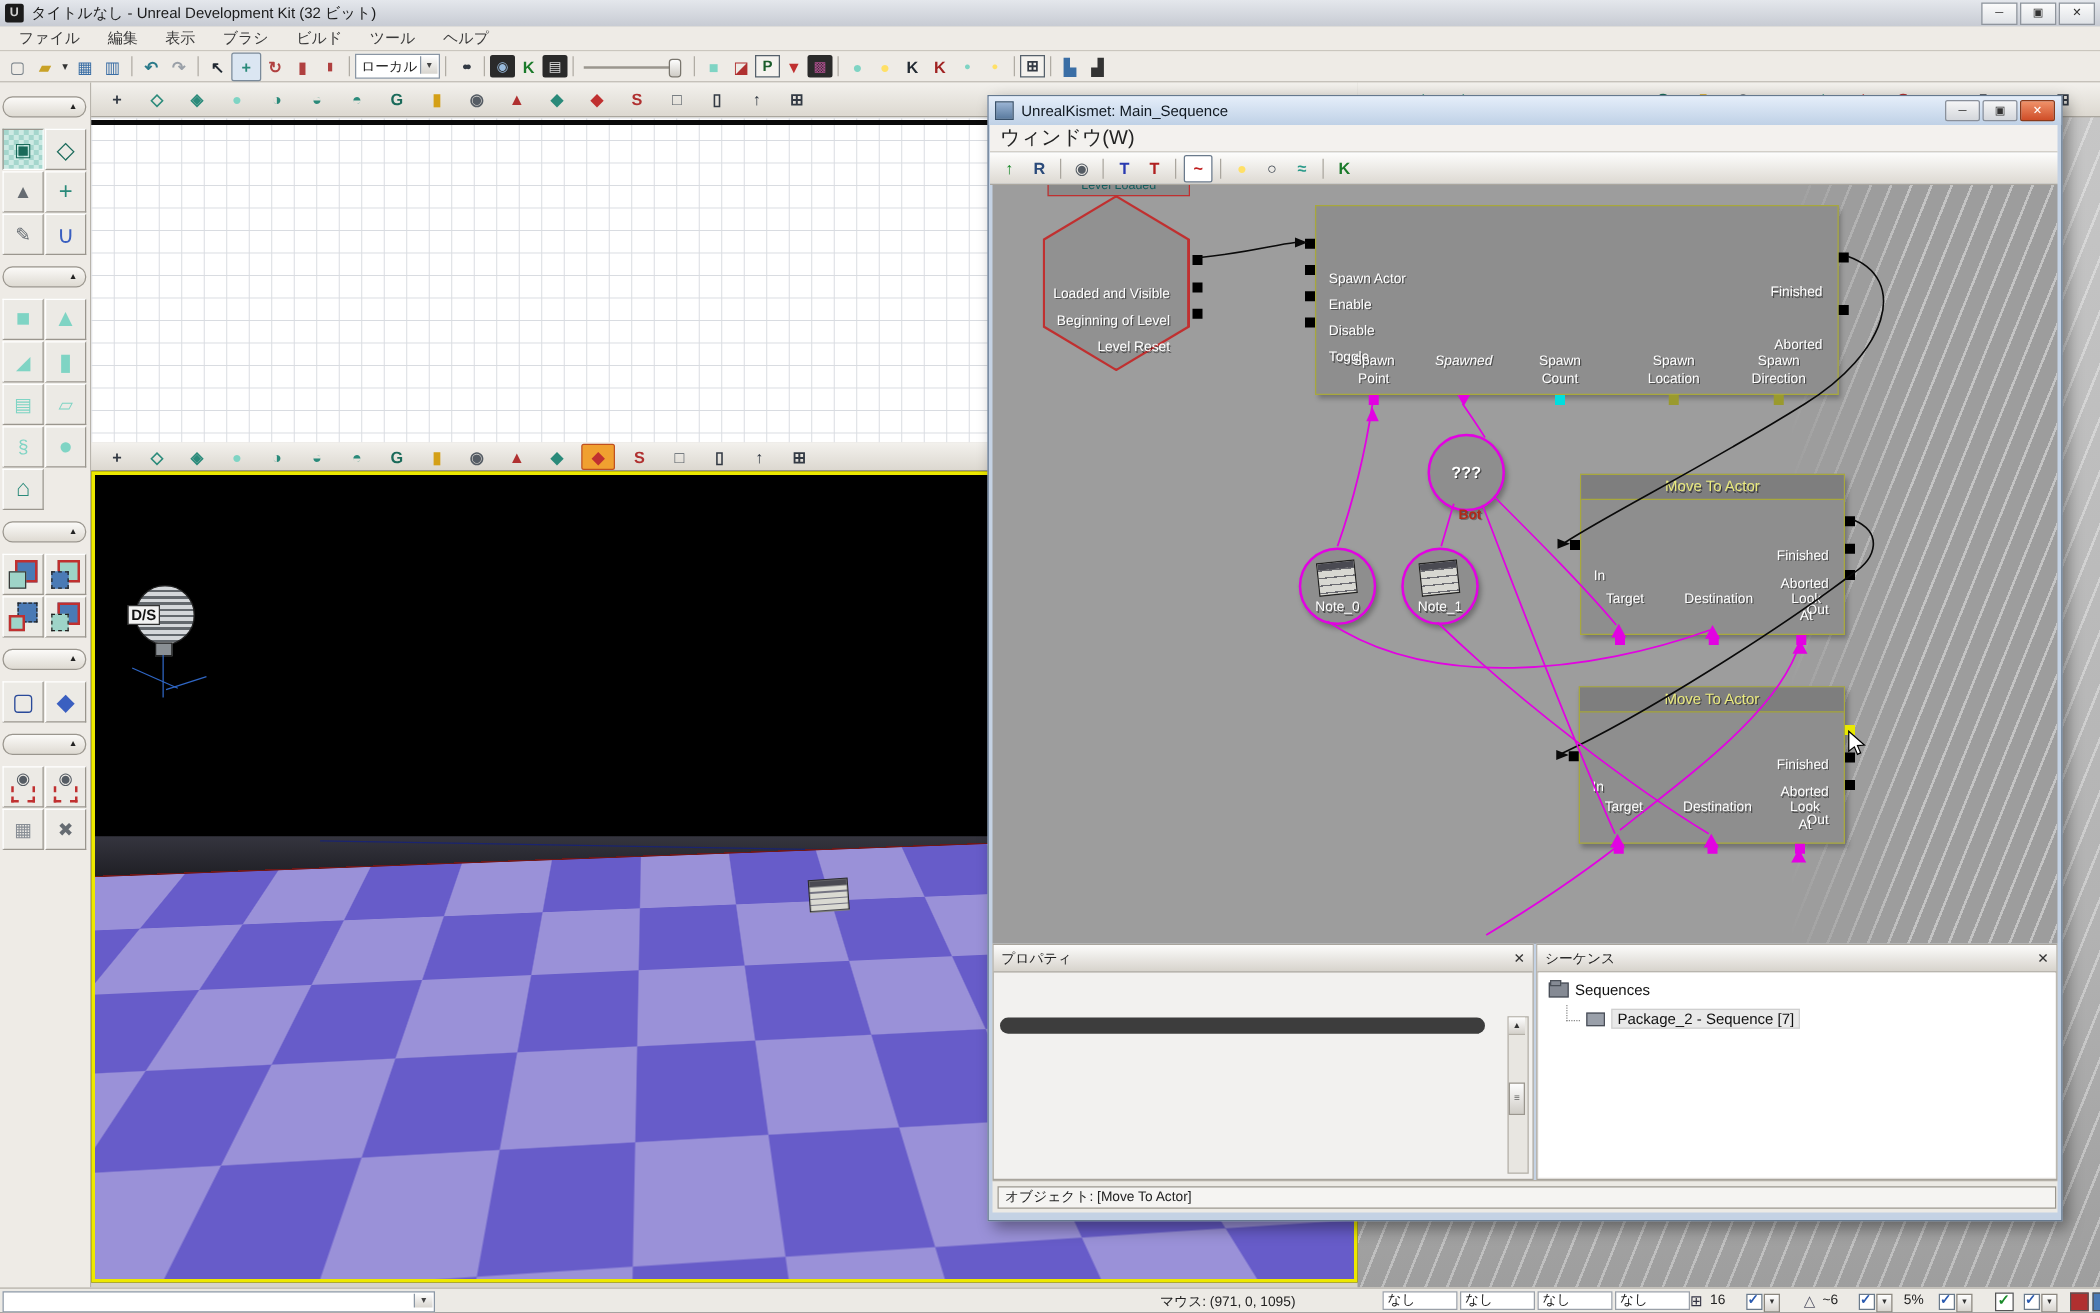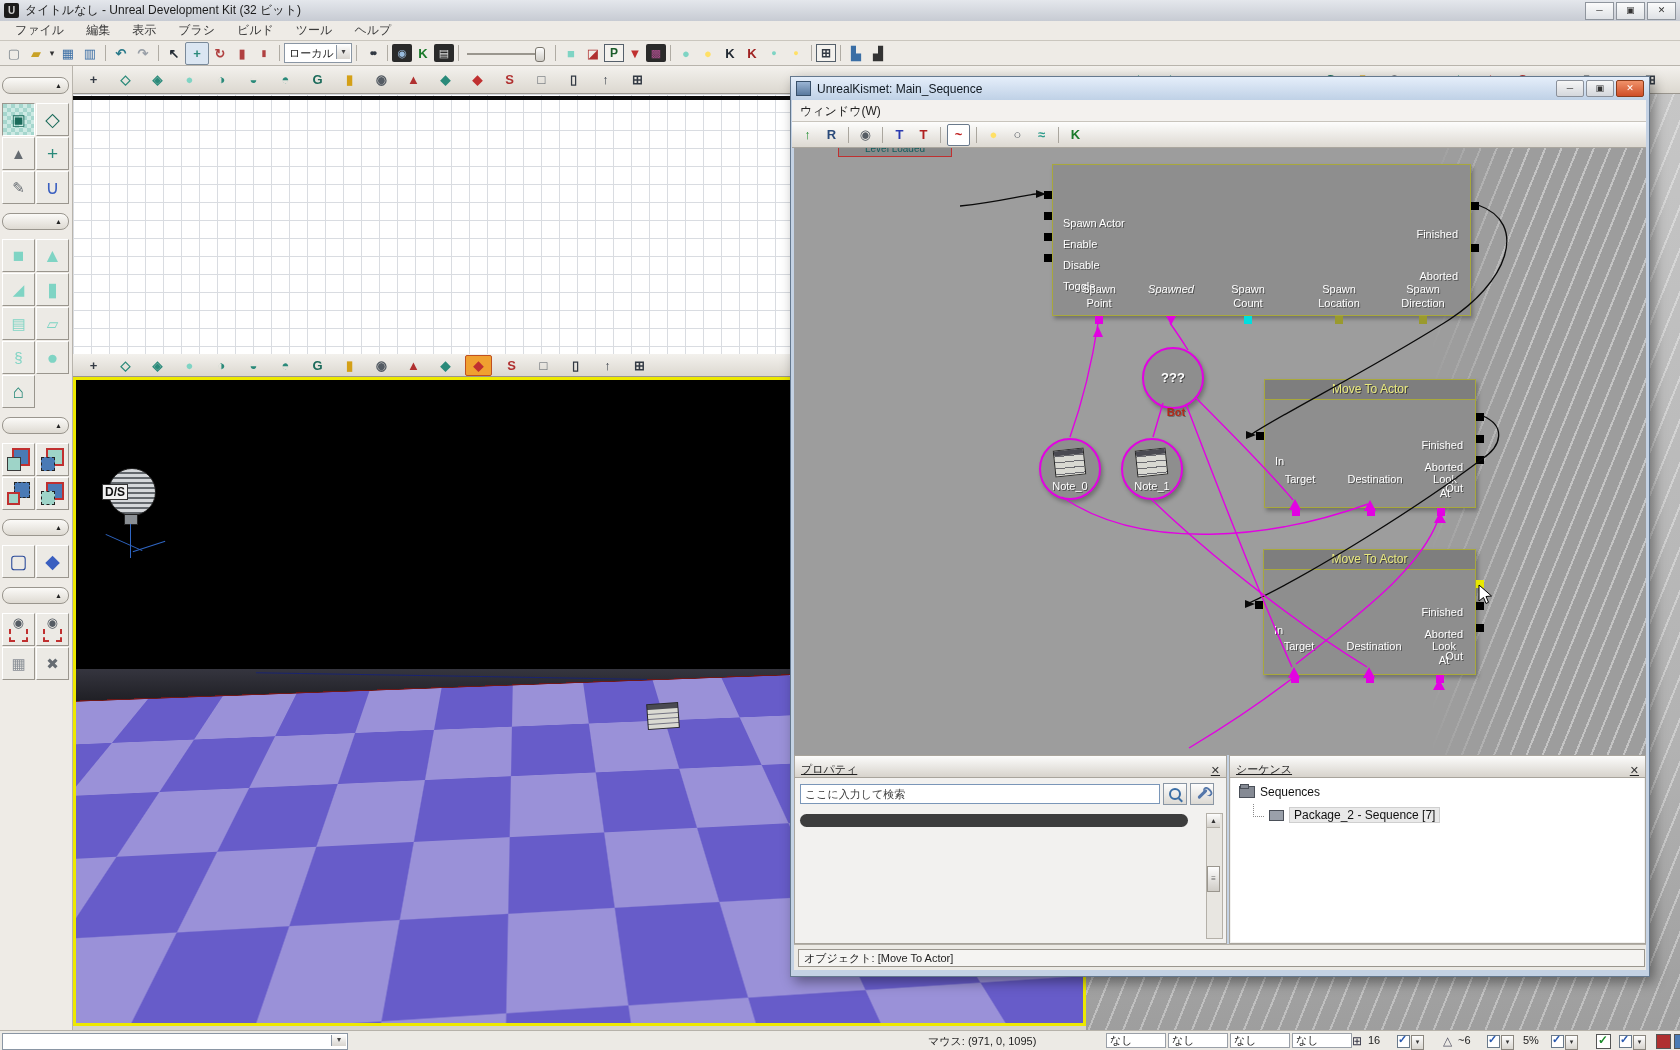--- a/index.html
+++ b/index.html
@@ -115,21 +115,21 @@
     box-shadow:4px 5px 12px rgba(0,0,0,.4);}
   .ktitle{position:absolute;left:0;top:0;width:100%;height:23px;
     background:linear-gradient(#e5eefa,#bfd1e6);display:flex;align-items:center;box-sizing:border-box;padding-left:5px;}
   .kticon{width:13px;height:13px;background:linear-gradient(#9ab4d4,#5a7a9e);border:1px solid #38506a;margin-right:6px;}
   .kttext{font-size:12px;color:#101820;}
   .kbtns{position:absolute;right:5px;top:3px;display:flex;gap:2px;}
   .kbtn{width:26px;height:15px;background:linear-gradient(#f6f6f6,#d4d7dc);border:1px solid #8a909a;
     font-size:9px;color:#333;text-align:center;line-height:14px;border-radius:2px;}
   .kbtn.close{background:linear-gradient(#f0926a,#cf4e28);border-color:#8a3a1a;color:#fff;}
   .kmenu{position:absolute;left:1px;top:23px;width:854px;height:22px;background:#f3f1ee;border-bottom:1px solid #c8c4bc;
-    font-size:12px;color:#222;line-height:22px;padding-left:8px;box-sizing:border-box;}
+    font-size:16px;color:#222;line-height:22px;padding-left:8px;box-sizing:border-box;}
   .ktb{position:absolute;left:1px;top:45px;width:854px;height:26px;background:linear-gradient(#fdfdfc,#ddd9d2);
     border-bottom:1px solid #aaa69e;display:flex;align-items:center;padding-left:5px;box-sizing:border-box;gap:3px;}
   .kti{width:21px;height:20px;display:flex;align-items:center;justify-content:center;font-size:13px;flex:none;}
   .kti.bold{font-weight:bold;}
   .kti.tsep{width:1px;height:16px;background:#aaa69e;margin:0 3px;}
   .kti.sel{border:1px solid #6a7a8c;background:#fff;border-radius:2px;}
   .kcanvas{position:absolute;left:3px;top:71px;width:852px;height:607px;background:#9d9d9d;overflow:hidden;}
   .kstreaks{position:absolute;right:0;top:0;width:215px;height:100%;
     background:repeating-linear-gradient(112deg,rgba(255,255,255,.4) 0 2px,rgba(255,255,255,0) 2px 15px);
     -webkit-mask-image:linear-gradient(90deg,transparent,#000 45%);mask-image:linear-gradient(90deg,transparent,#000 45%);}
@@ -159,21 +159,21 @@
     text-shadow:1px 1px 0 rgba(0,0,0,.3);z-index:6;}
   .noteicon{position:absolute;left:13px;top:9px;width:29px;height:25px;background:#d8d8d2;border:1px solid #222;
     transform:rotate(-6deg);background-image:repeating-linear-gradient(rgba(0,0,0,0) 0 5px,rgba(70,70,80,.75) 5px 6px);}
   .noteicon::before{content:"";position:absolute;left:0;right:0;top:0;height:5px;background:#4a4a52;}
   .nlab{position:absolute;bottom:6px;width:100%;text-align:center;color:#fff;font-size:11px;text-shadow:1px 1px 0 rgba(0,0,0,.5);}
   .kwires{position:absolute;inset:0;z-index:8;pointer-events:none;}
   
   .kpanels{position:absolute;left:3px;top:678px;width:852px;height:189px;}
   .kpanel{position:absolute;top:0;height:189px;background:#f2f1ef;border:1px solid #a8a49c;box-sizing:border-box;}
   .kpanel .phd{height:21px;background:linear-gradient(#fcfcfb,#d7d3cc);border-bottom:1px solid #a8a49c;
-    display:flex;align-items:flex-end;font-size:11px;color:#222;padding:0 6px;text-decoration:underline;}
+    display:flex;align-items:center;font-size:11px;color:#222;padding:0 6px;}
   .phx{margin-left:auto;font-size:11px;color:#333;}
   .searchrow{position:absolute;left:5px;top:27px;display:flex;gap:3px;align-items:center;}
   .searchbox{width:350px;height:18px;border:1px solid #7a96b8;font-size:11px;padding:0 4px;
     font-family:"Liberation Sans",sans-serif;color:#222;background:#fff;}
   .searchbox::placeholder{color:#3a3a3a;}
   .sqbtn{width:22px;height:20px;background:linear-gradient(#fdfdfd,#dcd9d3);border:1px solid #8a96a4;
     display:flex;align-items:center;justify-content:center;position:relative;}
   .magg{width:8px;height:8px;border:2px solid #3a6ea5;border-radius:50%;position:relative;}
   .magg::after{content:"";position:absolute;right:-4px;bottom:-3px;width:5px;height:2px;background:#3a6ea5;transform:rotate(45deg);}
   .wrg{width:3px;height:12px;background:#5577aa;transform:rotate(45deg);border-radius:2px;position:relative;}
@@ -754,20 +754,30 @@
         <div class="kti bold" style="color: rgb(26, 122, 42);">
           <span>K</span>
         </div>
       </div>
 
     <div class="kcanvas">
       <div class="kstreaks"></div>
 
       <div class="hextitle">Level Loaded</div>
 
+      <div class="hexwrap">
+        <div class="hexbg"></div>
+        <div class="hexin"></div>
+        <div class="plabel" style="right:16px;top:44px;">Loaded and Visible</div>
+        <div class="plabel" style="right:16px;top:66px;">Beginning of Level</div>
+        <div class="plabel" style="right:16px;top:87px;">Level Reset</div>
+        <div class="port" style="right:-10px;top:48px;"></div>
+        <div class="port" style="right:-10px;top:70px;"></div>
+        <div class="port" style="right:-10px;top:91px;"></div>
+      </div>
 
       <div class="knode" style="left:258px;top:16px;width:417px;height:150px;">
         <div class="port pin" style="top:26px;"></div>
         <div class="port pin" style="top:47px;"></div>
         <div class="port pin" style="top:68px;"></div>
         <div class="port pin" style="top:89px;"></div>
         <div class="plabel" style="left:10px;top:23px;">Spawn Actor</div>
         <div class="plabel" style="left:10px;top:44px;">Enable</div>
         <div class="plabel" style="left:10px;top:65px;">Disable</div>
         <div class="plabel" style="left:10px;top:86px;">Toggle</div>
@@ -876,29 +886,20 @@
         </g>
       </svg>
     </div>
 
     <div class="kpanels">
       <div class="kpanel" style="left:0;width:433px;">
         <div class="phd">
           <span>プロパティ</span>
           <span class="phx">✕</span>
         </div>
-        <div class="searchrow">
-          <input class="searchbox" placeholder="ここに入力して検索" style="">
-          <div class="sqbtn">
-              <span class="magg"></span>
-            </div>
-          <div class="sqbtn">
-              <span class="wrg"></span>
-            </div>
-        </div>
         <div class="darkbar"></div>
         <div class="pscroll">
           <div class="up">▲</div>
           <div class="thumb">≡</div>
         </div>
       </div>
       <div class="kpanel" style="left:435px;width:417px;">
         <div class="phd">
           <span>シーケンス</span>
           <span class="phx">✕</span>

